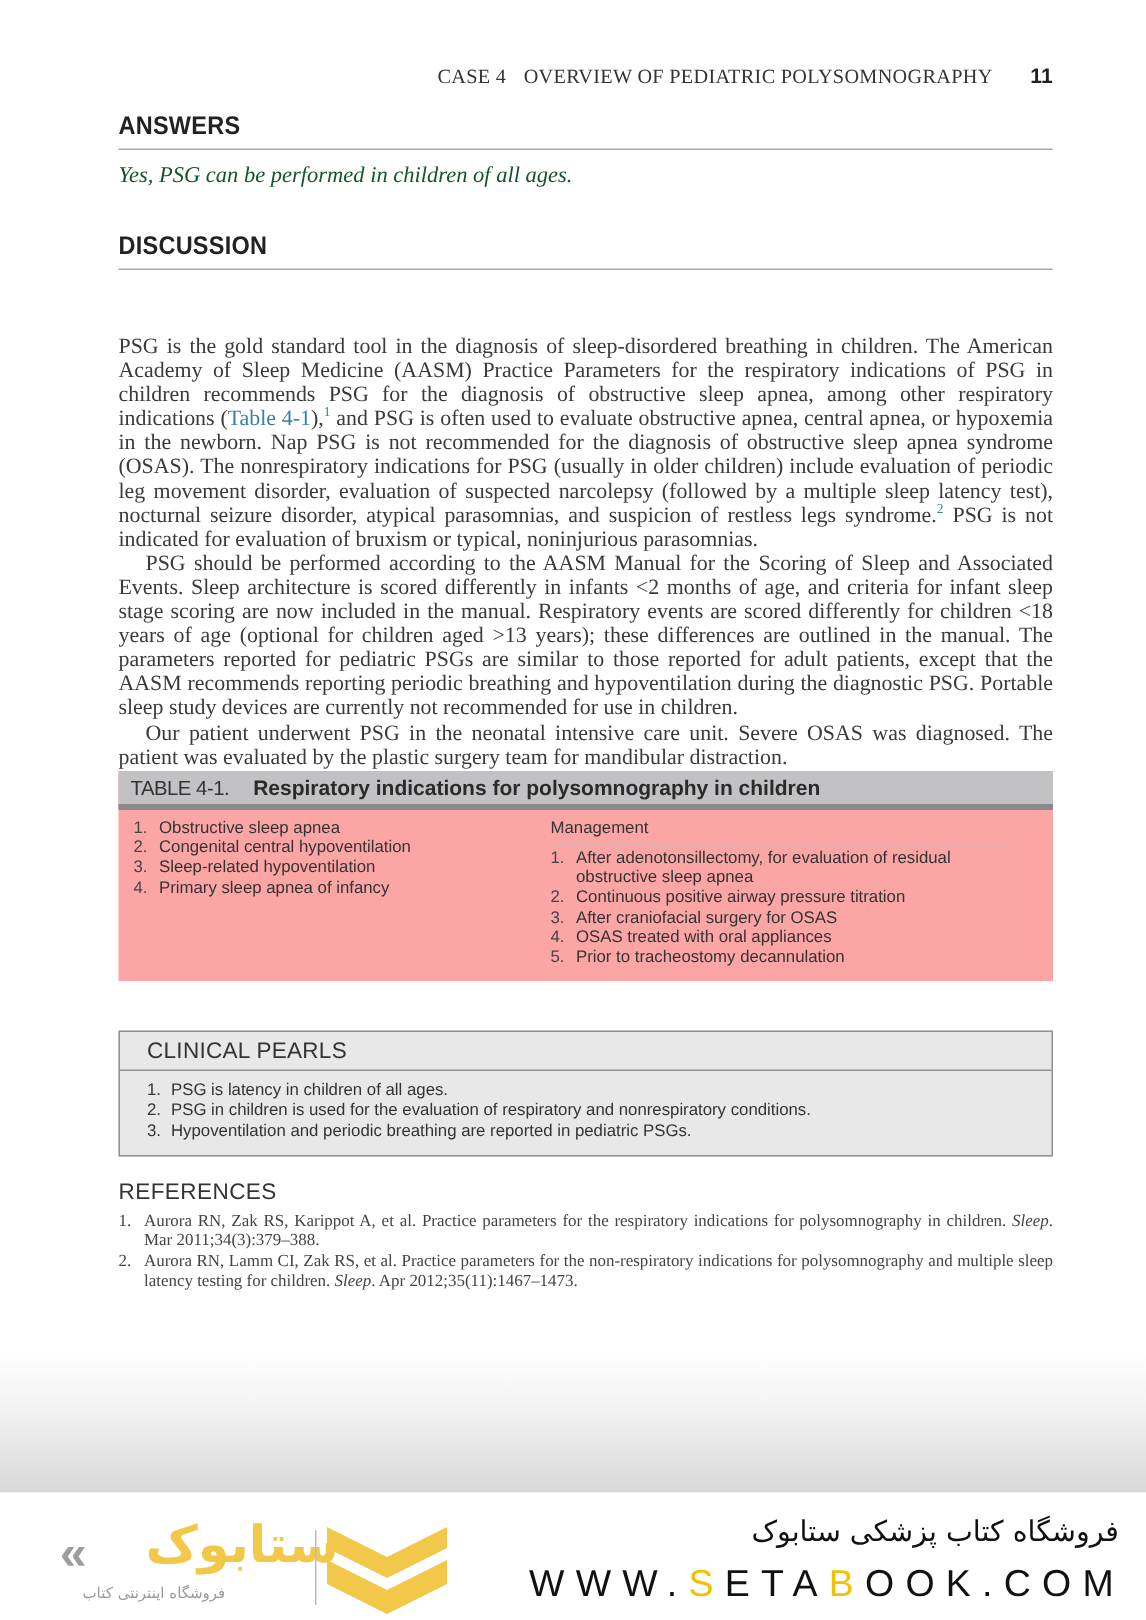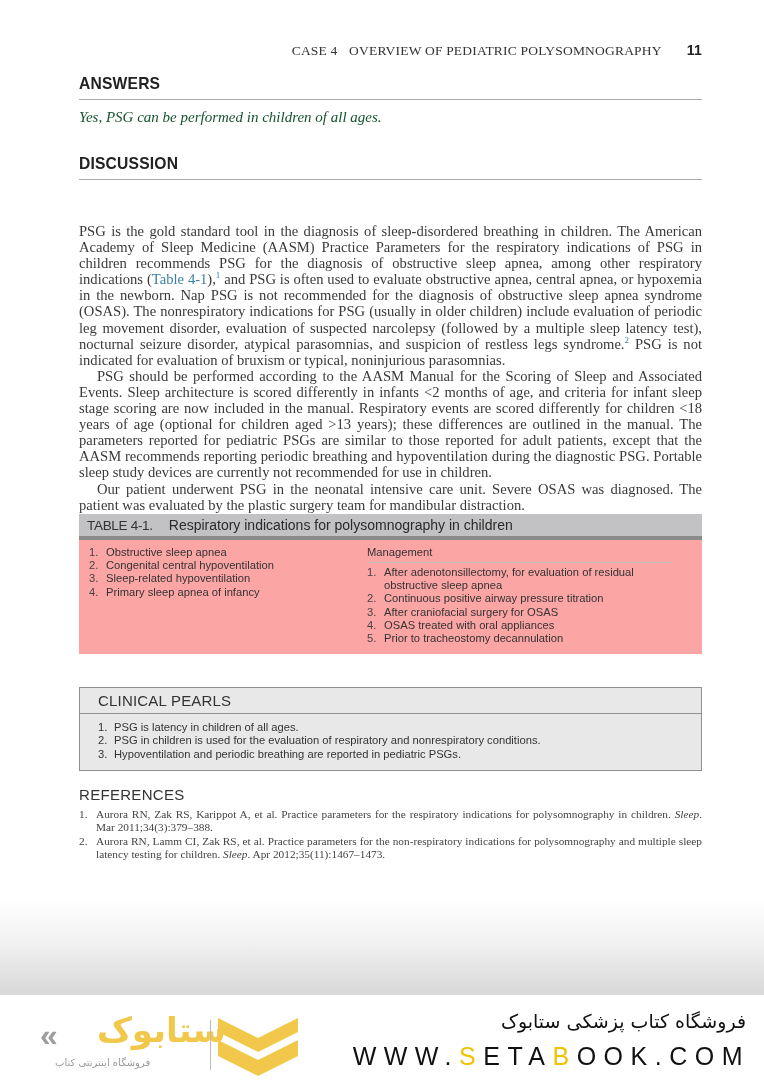--- a/index.html
+++ b/index.html
@@ -43,21 +43,21 @@
   .table41 {
     position: absolute; top: 514px; left: 79px; width: 623px; height: 140px;
     background: #fca5a5;
     font-family: "Liberation Sans", sans-serif;
   }
   .table41 .thead {
     background: #c2c2c4; height: 22px; border-bottom: 4px solid #8a8a8a;
     display: flex; align-items: center; padding-left: 8px;
   }
   .table41 .tlabel { font-size: 13.5px; color: #333; letter-spacing: -0.3px; margin-right: 16px; }
-  .table41 .ttitle { font-size: 14px; font-weight: normal; color: #2a2a2a; }
+  .table41 .ttitle { font-size: 14px; font-weight: bold; color: #2a2a2a; }
   .table41 .cols { display: flex; padding: 6px 12px 0 10px; }
   .table41 .col { font-size: 11.2px; color: #333; }
   .table41 .col1 { width: 278px; }
   .table41 .col2 { width: 305px; }
   .table41 .colhead { padding-bottom: 4px; border-bottom: 1.5px solid #bdbdbd; margin-bottom: 3px; font-size: 11.2px; }
   .table41 ol { margin: 0; padding: 0; list-style: none; }
   .table41 li { display: flex; line-height: 13.2px; }
   .table41 li .n { width: 17px; flex: none; color: #444; }
 
   .pearls {

